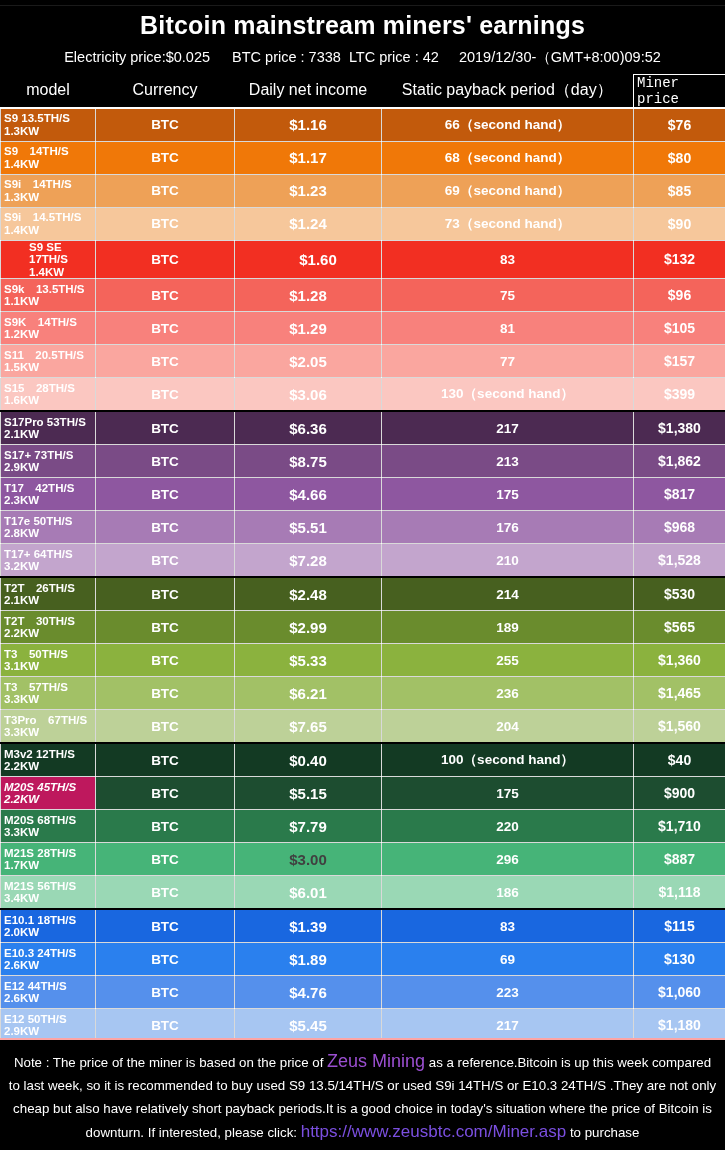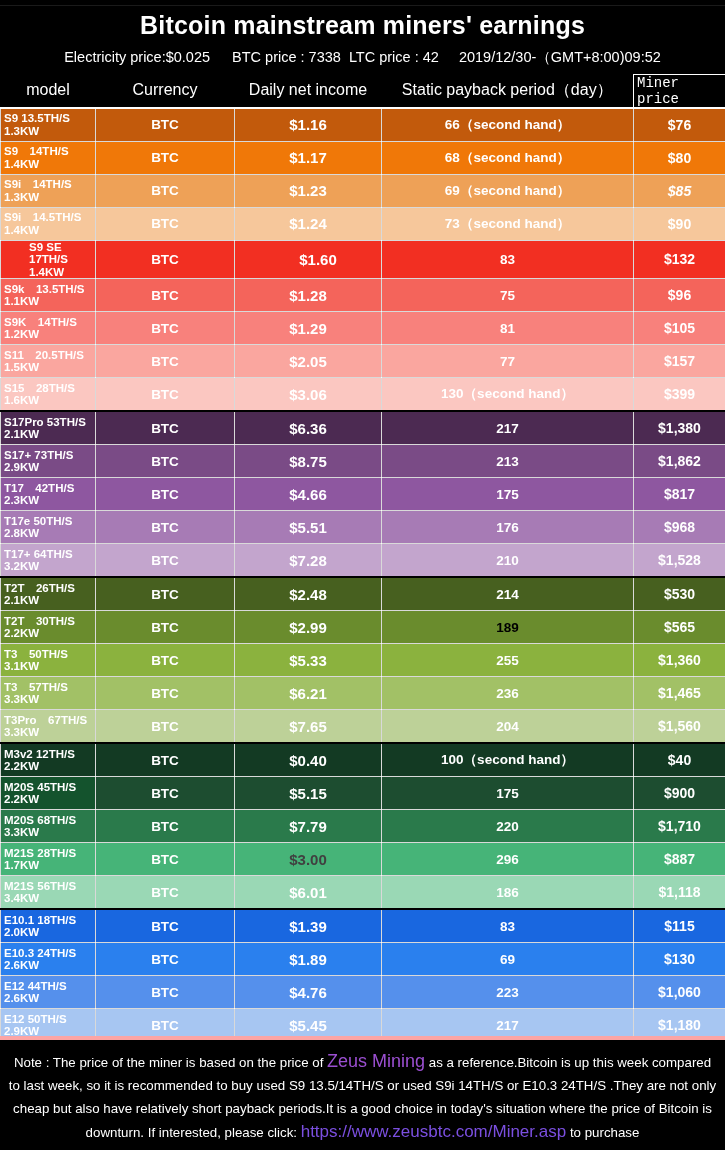--- a/index.html
+++ b/index.html
@@ -92,21 +92,21 @@
   
   .note{
     position:absolute;left:0;right:0;bottom:0;
     background:#000;
     color:#ffffff;
     font-size:13.3px;
     line-height:23px;
     text-align:center;
     padding:10px 8px 6px 8px;
     box-sizing:border-box;
-    border-top:4px solid #fca5a5;
+    border-top:2px solid #fca5a5;
   }
   .brand{color:#9b4fd1;font-size:18px;font-weight:normal;}
   .link{color:#7b4fe0;font-size:17px;}
 </style>
 </head>
 <body>
 
 <div class="page">
 
   <div class="topstrip"></div>
@@ -147,21 +147,21 @@
           <td class="cur" style="background: rgb(240, 120, 8); color: rgb(255, 255, 255);">BTC</td>
           <td class="inc" style="background: rgb(240, 120, 8); color: rgb(255, 255, 255);">$1.17</td>
           <td class="pay" style="background: rgb(240, 120, 8); color: rgb(255, 255, 255);">68（second hand）</td>
           <td class="price" style="background: rgb(240, 120, 8); color: rgb(255, 255, 255);">$80</td>
         </tr>
         <tr>
           <td class="model" style="background: rgb(238, 161, 87); color: rgb(255, 255, 255);">S9i　14TH/S<br>1.3KW</td>
           <td class="cur" style="background: rgb(238, 161, 87); color: rgb(255, 255, 255);">BTC</td>
           <td class="inc" style="background: rgb(238, 161, 87); color: rgb(255, 255, 255);">$1.23</td>
           <td class="pay" style="background: rgb(238, 161, 87); color: rgb(255, 255, 255);">69（second hand）</td>
-          <td class="price" style="background: rgb(238, 161, 87); color: rgb(255, 255, 255); font-style: italic;">$85</td>
+          <td class="price" style="background: rgb(238, 161, 87); color: rgb(255, 255, 255);">$85</td>
         </tr>
         <tr>
           <td class="model" style="background: rgb(246, 199, 155); color: rgb(255, 255, 255);">S9i　14.5TH/S<br>1.4KW</td>
           <td class="cur" style="background: rgb(246, 199, 155); color: rgb(255, 255, 255);">BTC</td>
           <td class="inc" style="background: rgb(246, 199, 155); color: rgb(255, 255, 255);">$1.24</td>
           <td class="pay" style="background: rgb(246, 199, 155); color: rgb(255, 255, 255);">73（second hand）</td>
           <td class="price" style="background: rgb(246, 199, 155); color: rgb(255, 255, 255);">$90</td>
         </tr>
         <tr>
           <td class="model" style="background: rgb(242, 47, 34); color: rgb(255, 255, 255); padding-left: 28px;">S9 SE　17TH/S<br>1.4KW</td>
@@ -237,21 +237,21 @@
           <td class="model" style="background: rgb(71, 96, 31); color: rgb(255, 255, 255);">T2T　26TH/S<br>2.1KW</td>
           <td class="cur" style="background: rgb(71, 96, 31); color: rgb(255, 255, 255);">BTC</td>
           <td class="inc" style="background: rgb(71, 96, 31); color: rgb(255, 255, 255);">$2.48</td>
           <td class="pay" style="background: rgb(71, 96, 31); color: rgb(255, 255, 255);">214</td>
           <td class="price" style="background: rgb(71, 96, 31); color: rgb(255, 255, 255);">$530</td>
         </tr>
         <tr>
           <td class="model" style="background: rgb(106, 140, 45); color: rgb(255, 255, 255);">T2T　30TH/S<br>2.2KW</td>
           <td class="cur" style="background: rgb(106, 140, 45); color: rgb(255, 255, 255);">BTC</td>
           <td class="inc" style="background: rgb(106, 140, 45); color: rgb(255, 255, 255);">$2.99</td>
-          <td class="pay" style="background: rgb(106, 140, 45); color: #000000;">189</td>
+          <td class="pay" style="background: rgb(106, 140, 45); color: #ffffff;">189</td>
           <td class="price" style="background: rgb(106, 140, 45); color: rgb(255, 255, 255);">$565</td>
         </tr>
         <tr>
           <td class="model" style="background: rgb(139, 178, 62); color: rgb(255, 255, 255);">T3　50TH/S<br>3.1KW</td>
           <td class="cur" style="background: rgb(139, 178, 62); color: rgb(255, 255, 255);">BTC</td>
           <td class="inc" style="background: rgb(139, 178, 62); color: rgb(255, 255, 255);">$5.33</td>
           <td class="pay" style="background: rgb(139, 178, 62); color: rgb(255, 255, 255);">255</td>
           <td class="price" style="background: rgb(139, 178, 62); color: rgb(255, 255, 255);">$1,360</td>
         </tr>
         <tr>
@@ -269,21 +269,21 @@
           <td class="price" style="background: rgb(189, 209, 152); color: rgb(255, 255, 255);">$1,560</td>
         </tr>
         <tr class="sepTop">
           <td class="model" style="background: rgb(19, 58, 35); color: rgb(255, 255, 255);">M3v2 12TH/S<br>2.2KW</td>
           <td class="cur" style="background: rgb(19, 58, 35); color: rgb(255, 255, 255);">BTC</td>
           <td class="inc" style="background: rgb(19, 58, 35); color: rgb(255, 255, 255);">$0.40</td>
           <td class="pay" style="background: rgb(19, 58, 35); color: rgb(255, 255, 255);">100（second hand）</td>
           <td class="price" style="background: rgb(19, 58, 35); color: rgb(255, 255, 255);">$40</td>
         </tr>
         <tr>
-          <td class="model" style="background: #14532d; color: rgb(255, 255, 255);">M20S 45TH/S<br>2.2KW</td>
+          <td class="model" style="background: #be185d; color: rgb(255, 255, 255); font-style: italic;">M20S 45TH/S<br>2.2KW</td>
           <td class="cur" style="background: rgb(29, 77, 48); color: rgb(255, 255, 255);">BTC</td>
           <td class="inc" style="background: rgb(29, 77, 48); color: rgb(255, 255, 255);">$5.15</td>
           <td class="pay" style="background: rgb(29, 77, 48); color: rgb(255, 255, 255);">175</td>
           <td class="price" style="background: rgb(29, 77, 48); color: rgb(255, 255, 255);">$900</td>
         </tr>
         <tr>
           <td class="model" style="background: rgb(42, 122, 75); color: rgb(255, 255, 255);">M20S 68TH/S<br>3.3KW</td>
           <td class="cur" style="background: rgb(42, 122, 75); color: rgb(255, 255, 255);">BTC</td>
           <td class="inc" style="background: rgb(42, 122, 75); color: rgb(255, 255, 255);">$7.79</td>
           <td class="pay" style="background: rgb(42, 122, 75); color: rgb(255, 255, 255);">220</td>

